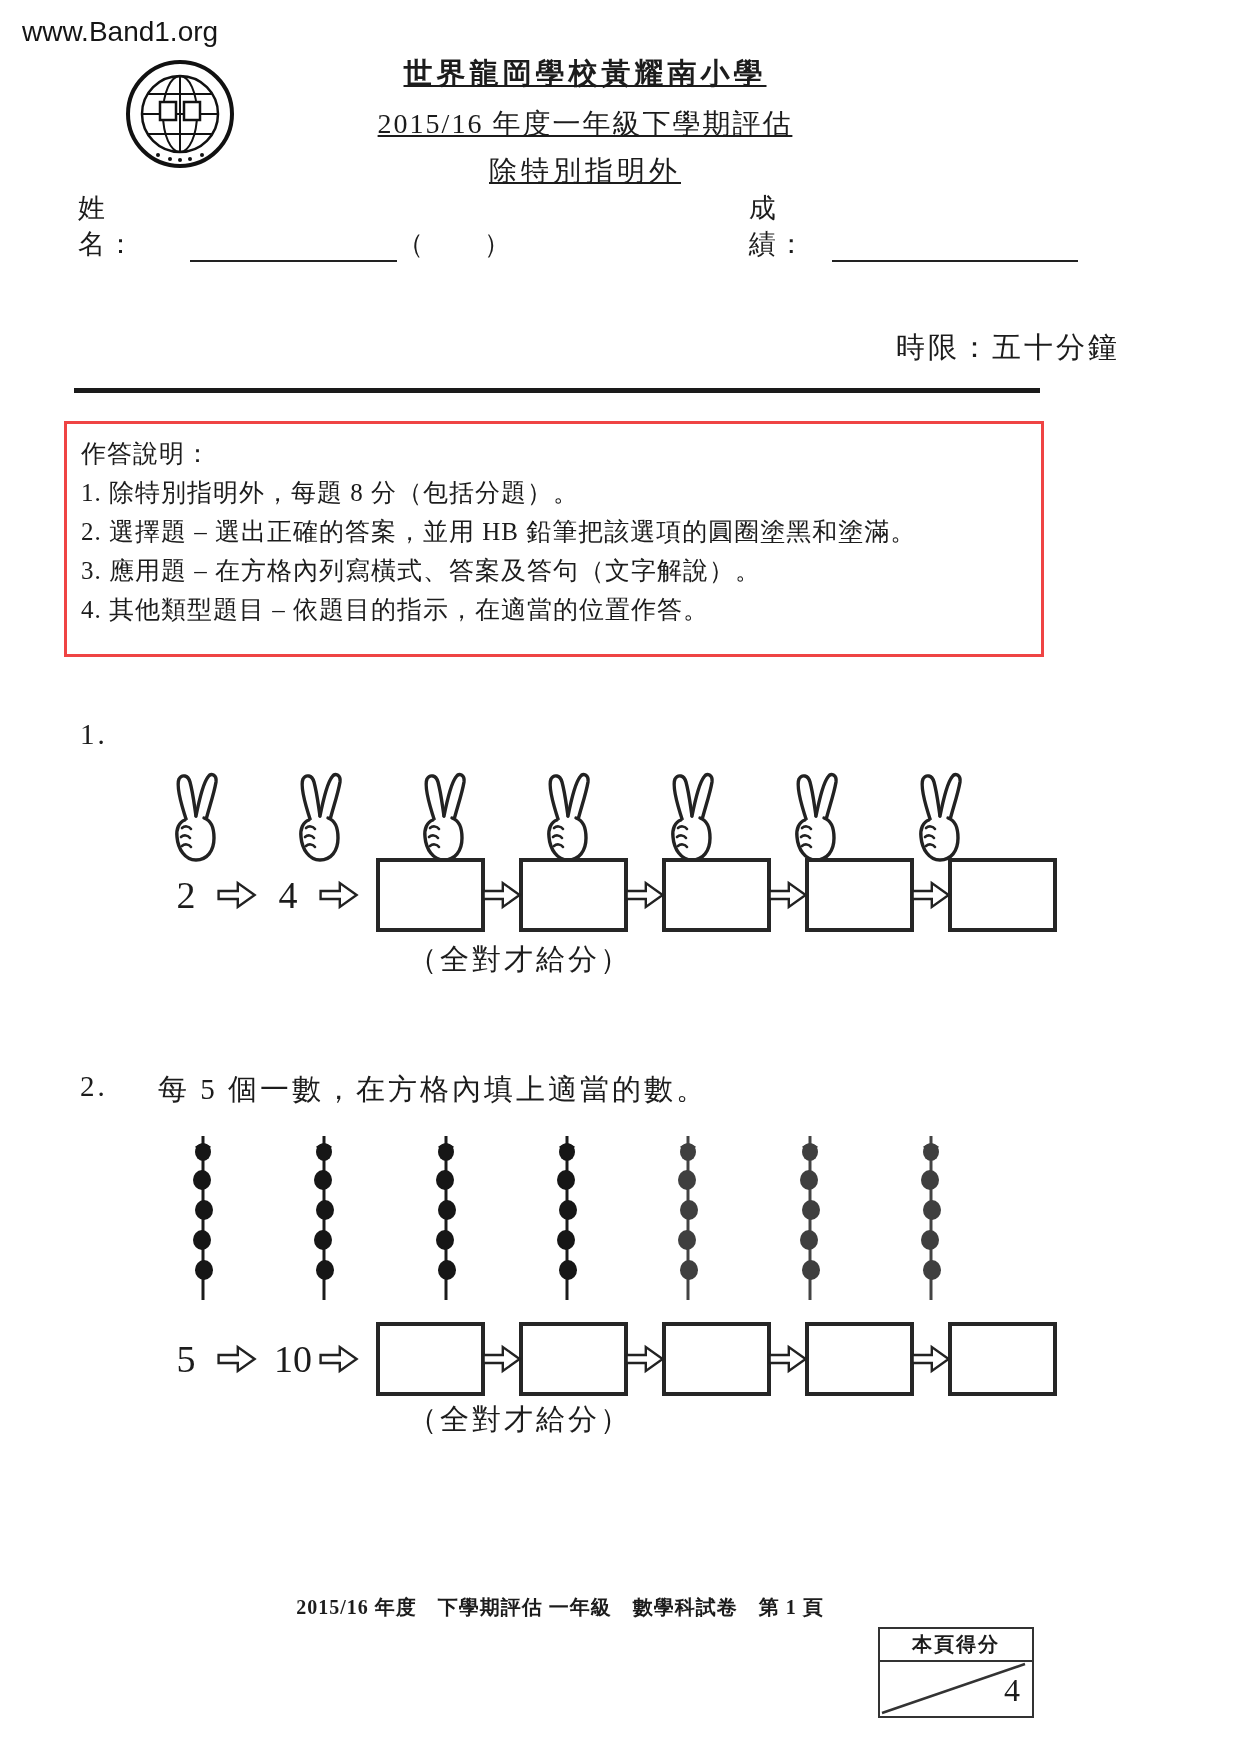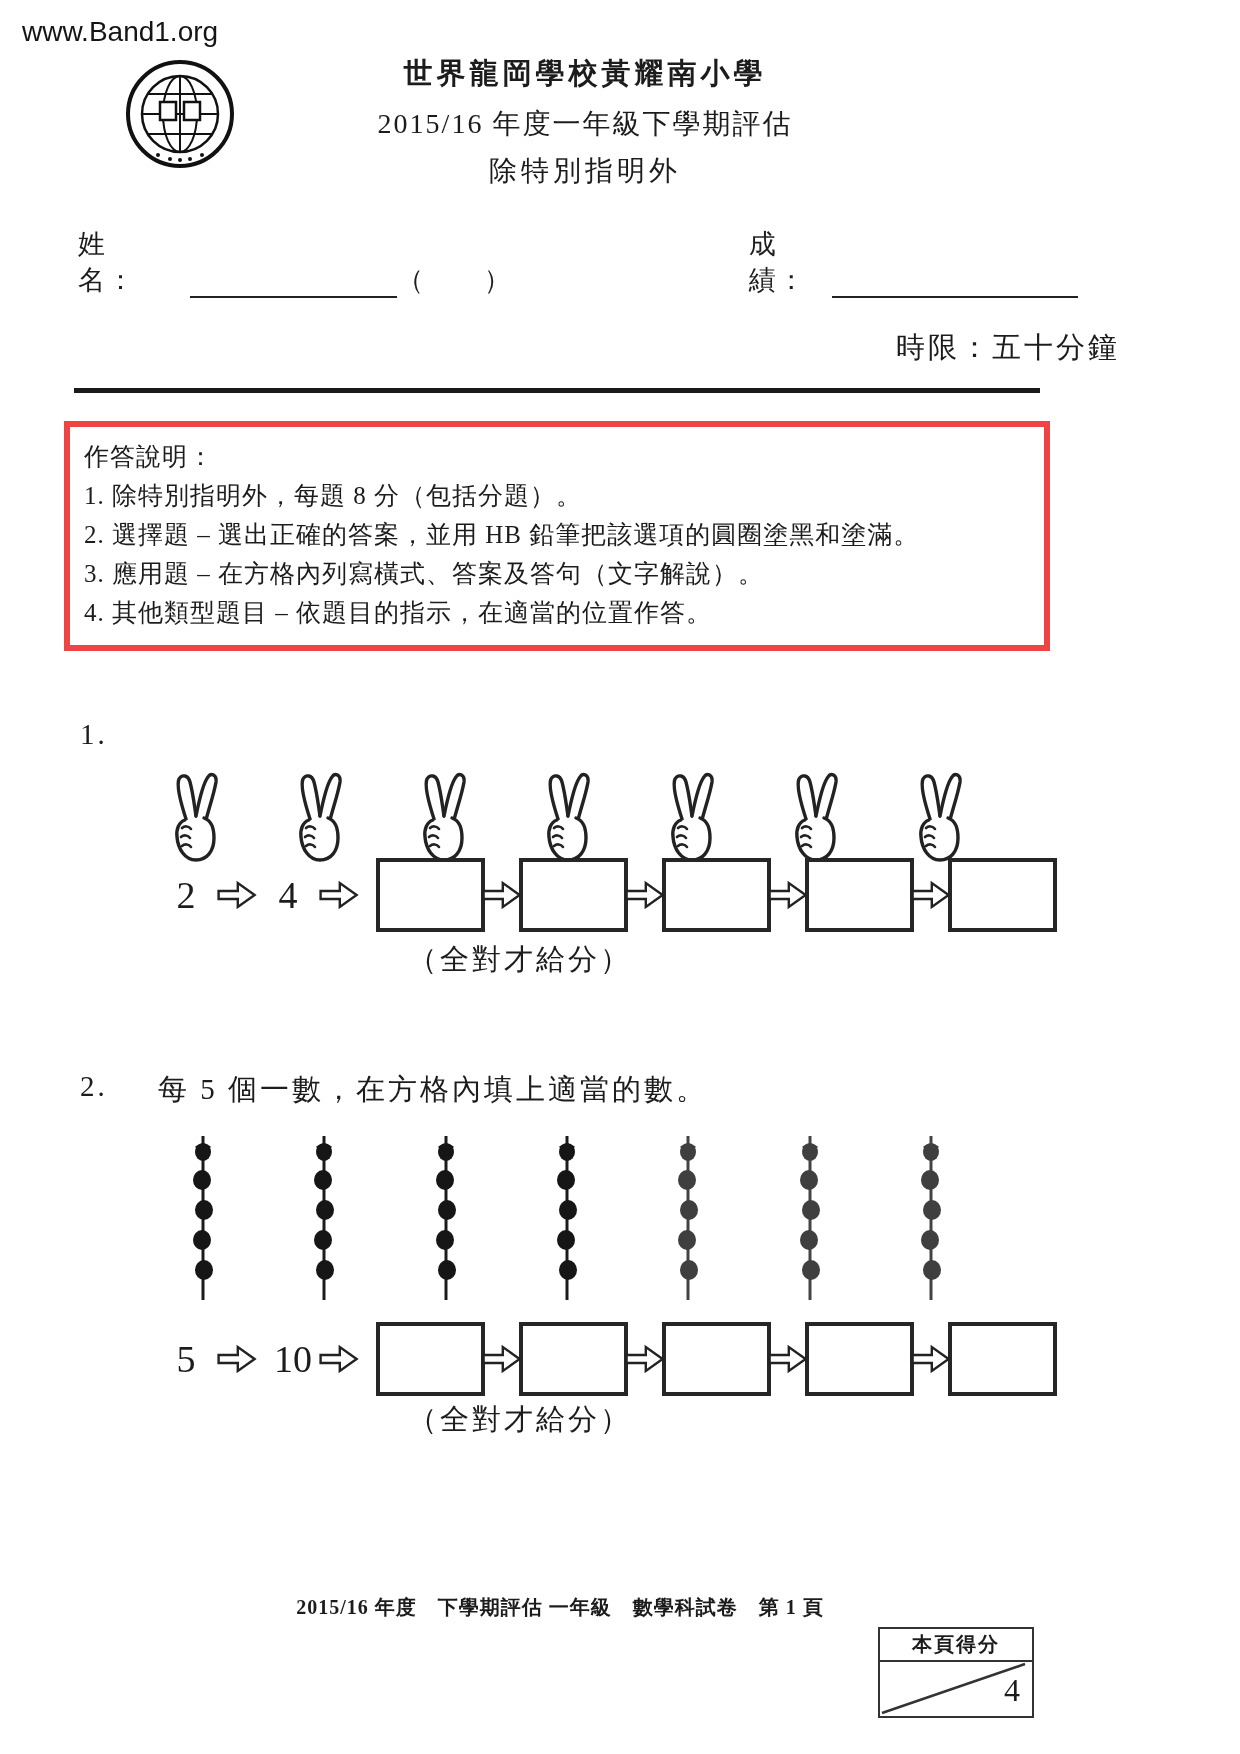--- a/index.html
+++ b/index.html
@@ -8,40 +8,40 @@
     margin:0 auto;overflow:hidden;
     font-family:"Liberation Serif","DejaVu Serif",serif;color:#1c1c1c;
   }
   .abs{position:absolute;}
   
   .watermark{left:22px;top:16px;font-family:"Liberation Sans","DejaVu Sans",sans-serif;
     font-size:28px;color:#151515;}
   
   .seal{left:124px;top:58px;width:112px;height:112px;}
   
-  .titleblock{left:160px;top:54px;width:850px;text-align:center;}
+  .titleblock{left:160px;top:54px;width:850px;text-align:center;text-decoration:underline;}
   .title-school{font-size:29px;font-weight:bold;letter-spacing:4px;}
   .title-term{font-size:28px;letter-spacing:2px;margin-top:11px;}
   .title-subject{font-size:28px;letter-spacing:4px;margin-top:9px;}
   
   .formrow{display:flex;align-items:flex-end;font-size:27px;letter-spacing:2px;}
-  .row-name{left:78px;top:190px;width:1000px;margin-top:36px;}
+  .row-name{left:78px;top:190px;width:1000px;}
   .row-class{left:78px;top:258px;width:1000px;}
   .uline{display:inline-block;border-bottom:2.5px solid #222;height:30px;}
   .u-name{width:215px;}
   .u-score{width:255px;}
   .u-grade{width:78px;}
   .u-class{width:62px;}
   .u-date{width:255px;}
   .sp{display:inline-block;}
   .timelimit{left:0;top:328px;width:1120px;text-align:right;font-size:29px;letter-spacing:3px;}
   .divider{left:74px;top:388px;width:966px;height:5px;background:#1a1a1a;}
   
-  .instrbox{left:64px;top:421px;width:960px;height:204px;border:6px solid #ef4444;
-    padding:10px 0 4px 14px;font-size:25px;letter-spacing:1px;}
+  .instrbox{left:64px;top:421px;width:960px;height:204px;border:3px solid #ef4444;
+    padding:10px 0 16px 14px;font-size:25px;letter-spacing:1px;}
   .instrbox .line{line-height:39px;white-space:nowrap;}
   
   .qhead{display:flex;font-size:29px;letter-spacing:3px;}
   .qhead .qnum{width:78px;}
   .q1head{left:80px;top:718px;width:1000px;}
   .q2head{left:80px;top:1070px;width:1000px;}
   
   .hands{left:166px;top:770px;width:800px;display:flex;justify-content:space-between;}
   .hand{width:56px;height:96px;}
   .beads{left:188px;top:1134px;width:758px;display:flex;justify-content:space-between;}

